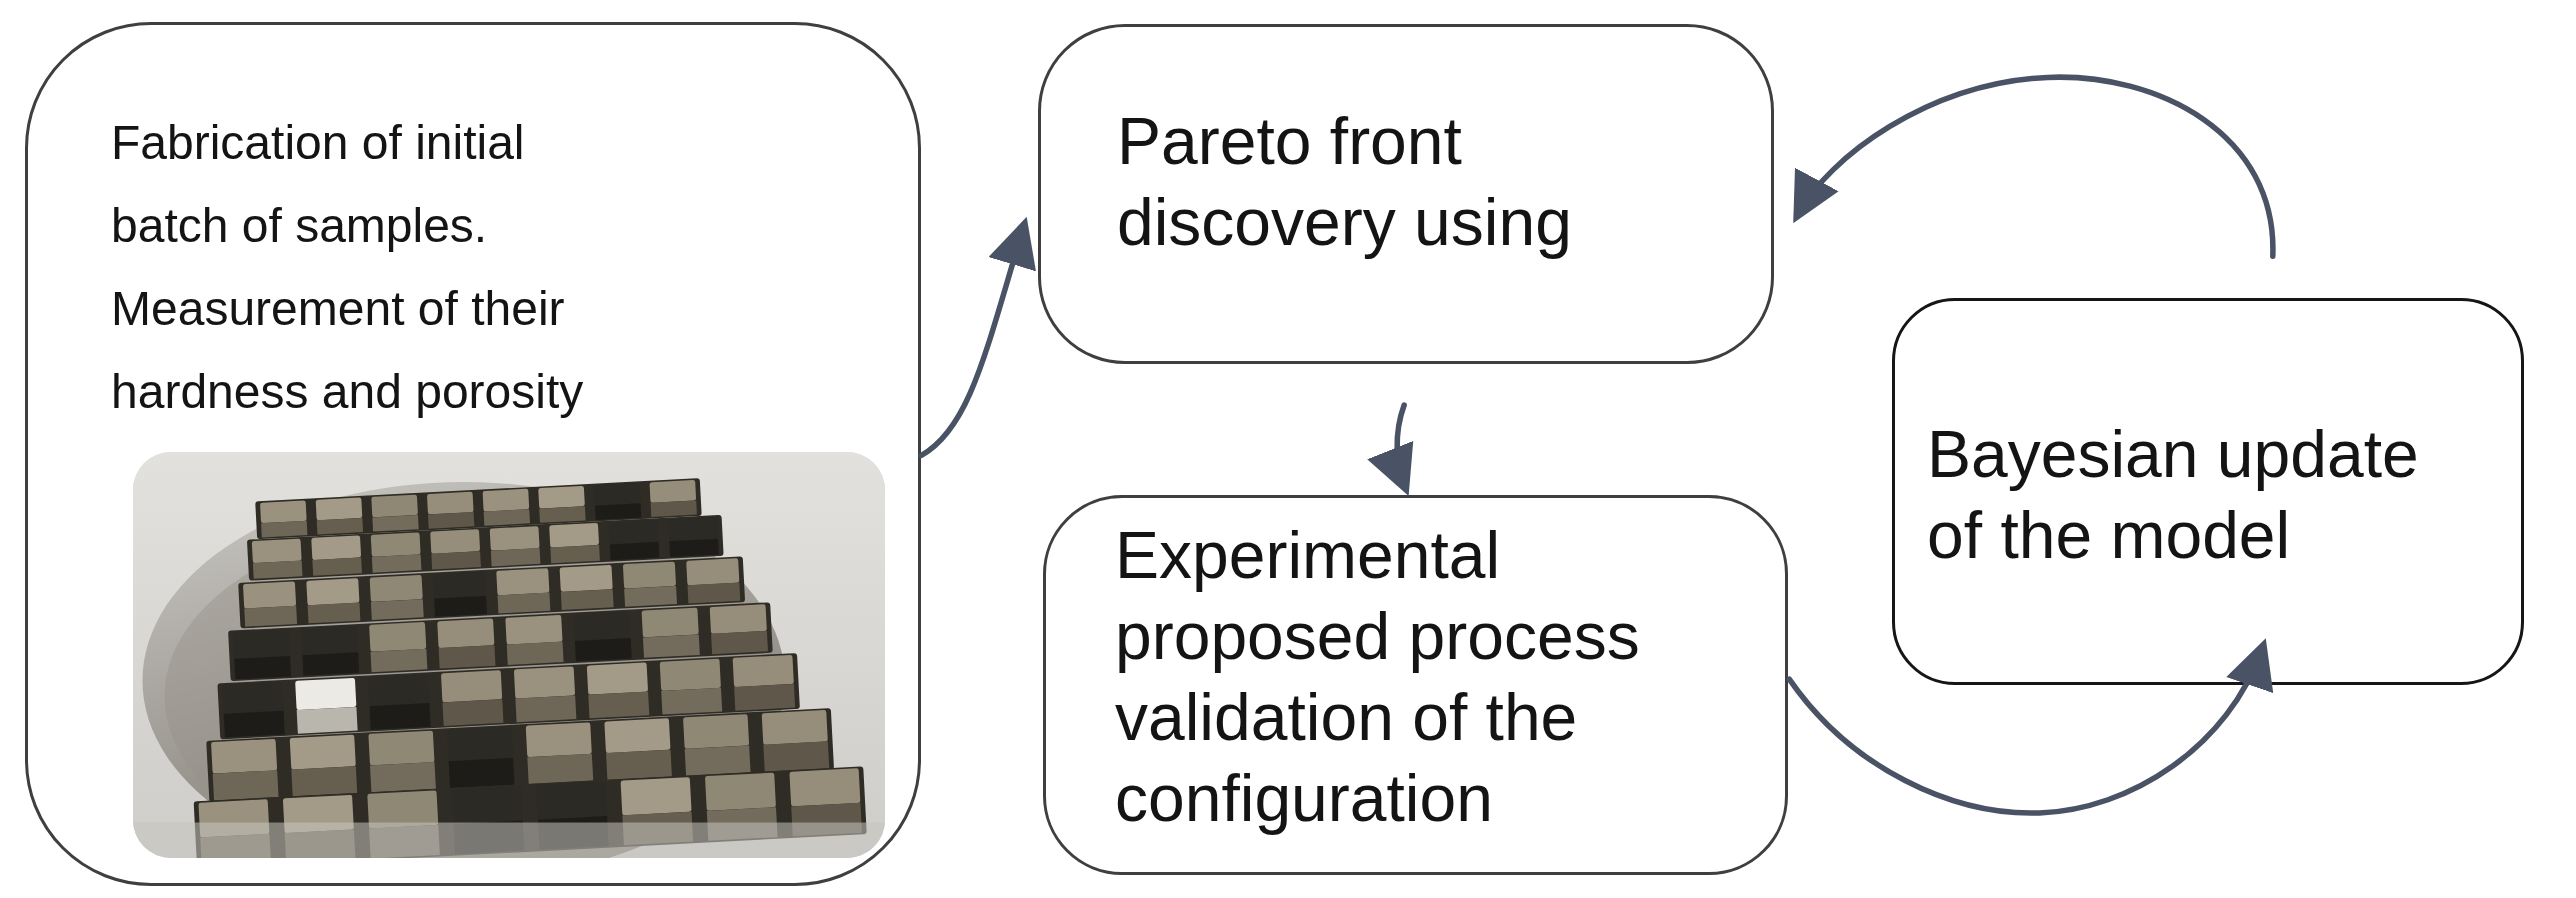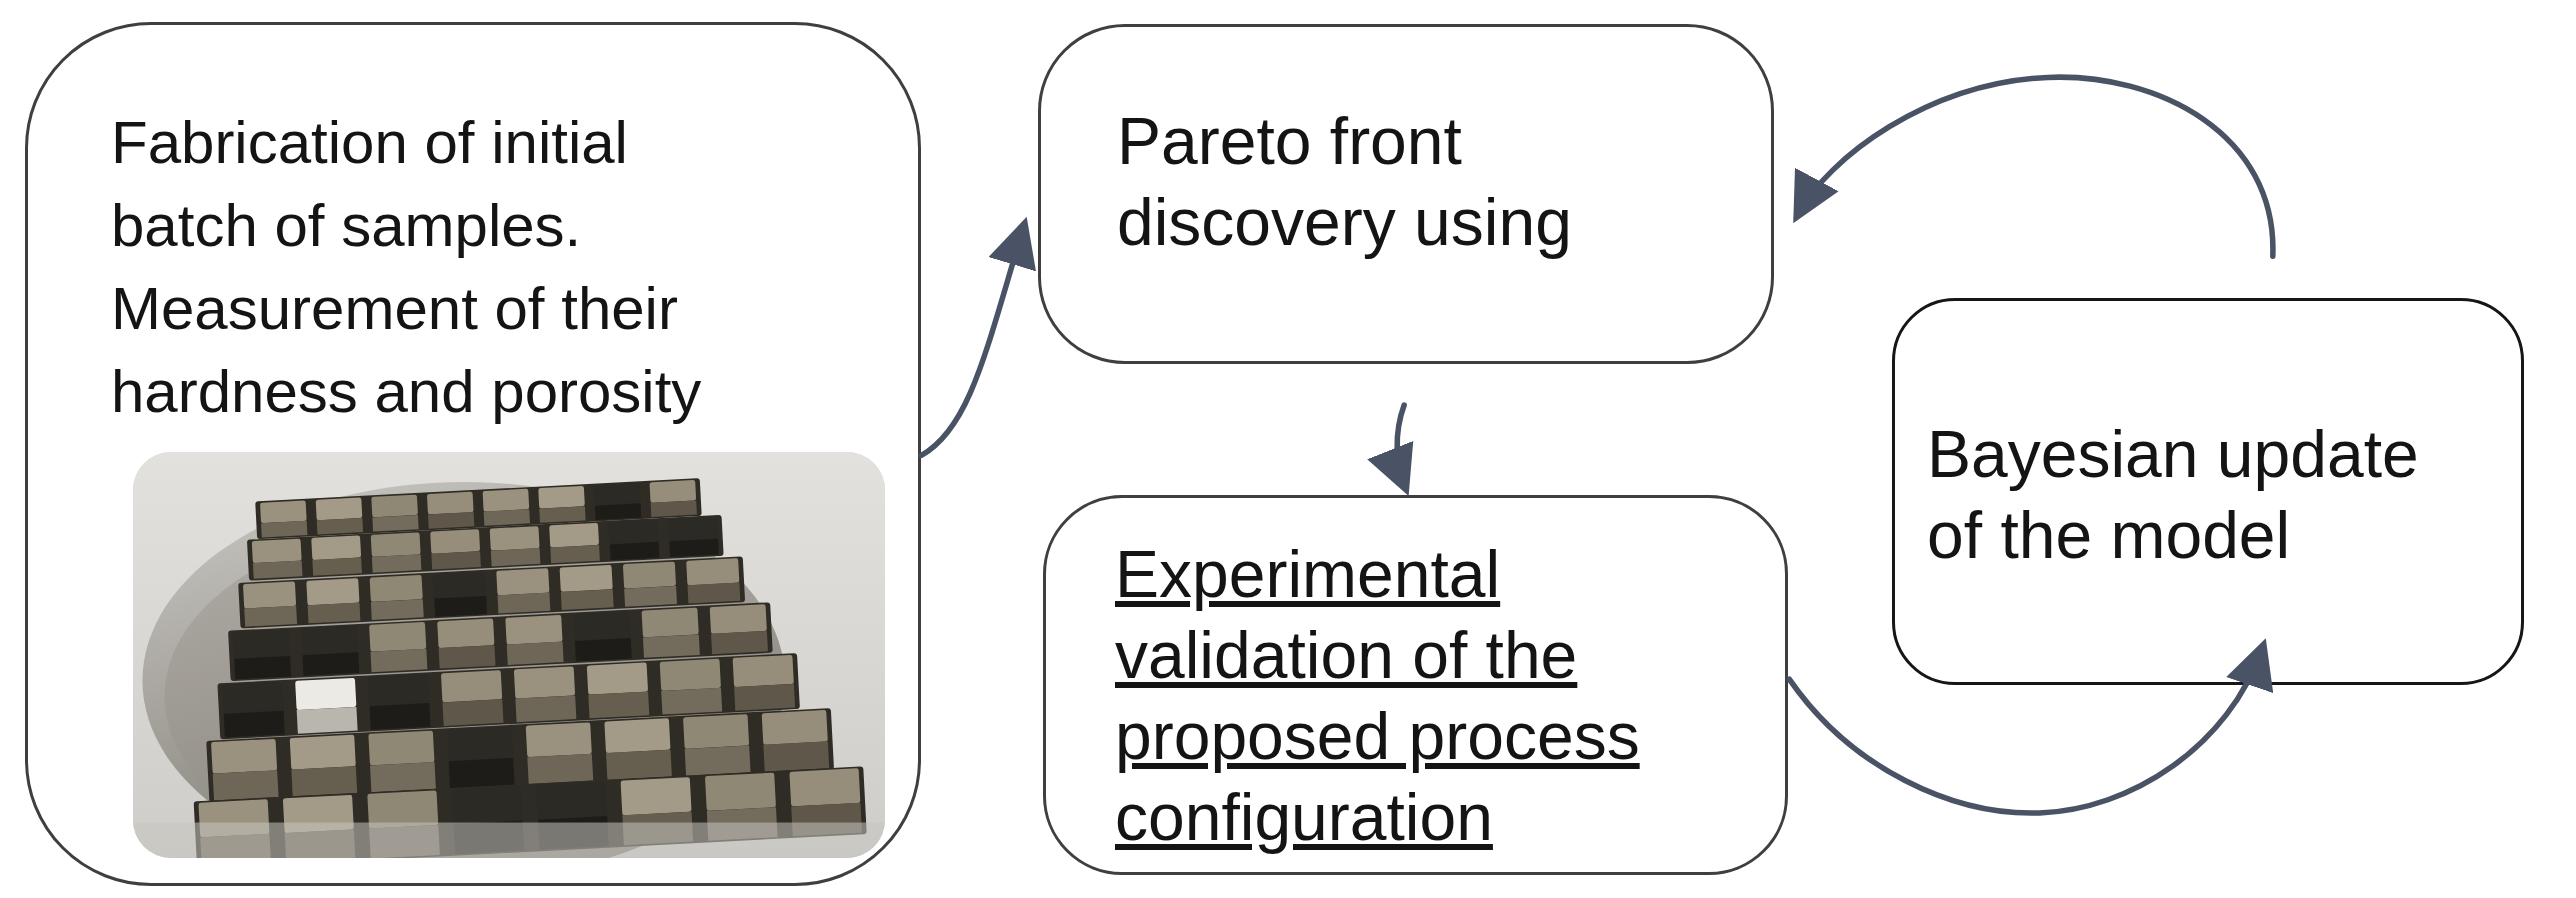--- a/index.html
+++ b/index.html
@@ -19,23 +19,23 @@
   #node-fabrication{left:25px;top:22px;width:896px;height:864px;border-radius:126px;}
   #node-pareto{left:1038px;top:23.6px;width:736px;height:340px;border-radius:87px;}
   #node-validation{left:1043px;top:495px;width:745px;height:380px;border-radius:79px;}
   #node-bayesian{left:1892px;top:254px;width:632px;height:387px;border-radius:63px;border-color:var(--bayes-border,#161616);border-width:3.9px;margin-top:44px;}
   .node-text{
     position:absolute;
     color:var(--text,#141414);
     white-space:nowrap;
   }
   .node-text div{white-space:nowrap;}
-  #text-fabrication{left:83px;top:76px;font-size:60px;line-height:83px;}
+  #text-fabrication{left:83px;top:76px;font-size:48px;line-height:83px;}
   #text-pareto{left:76px;top:74px;font-size:66px;line-height:81px;}
-  #text-validation{left:69px;top:36px;font-size:66px;line-height:81px;text-decoration:underline;}
+  #text-validation{left:69px;top:17px;font-size:66px;line-height:81px;}
   #text-bayesian{left:32px;top:113px;font-size:66px;line-height:81px;}
   .photo{
     position:absolute;
     left:105px;top:427px;width:752px;height:406px;
     border-radius:38px;
     overflow:hidden;
     background:var(--photo-bg,#d9d7d3);
   }
   .photo svg{display:block;width:100%;height:100%;}
   #arrows{
@@ -207,22 +207,22 @@
   <div class="node" id="node-pareto">
     <div class="node-text" id="text-pareto">
       <div>Pareto front</div>
       <div>discovery using</div>
     </div>
   </div>
 
   <div class="node" id="node-validation">
     <div class="node-text" id="text-validation">
       <div>Experimental</div>
+      <div>proposed process</div>
       <div>validation of the</div>
-      <div>proposed process</div>
       <div>configuration</div>
     </div>
   </div>
 
   <div class="node" id="node-bayesian">
     <div class="node-text" id="text-bayesian">
       <div>Bayesian update</div>
       <div>of the model</div>
     </div>
   </div>

